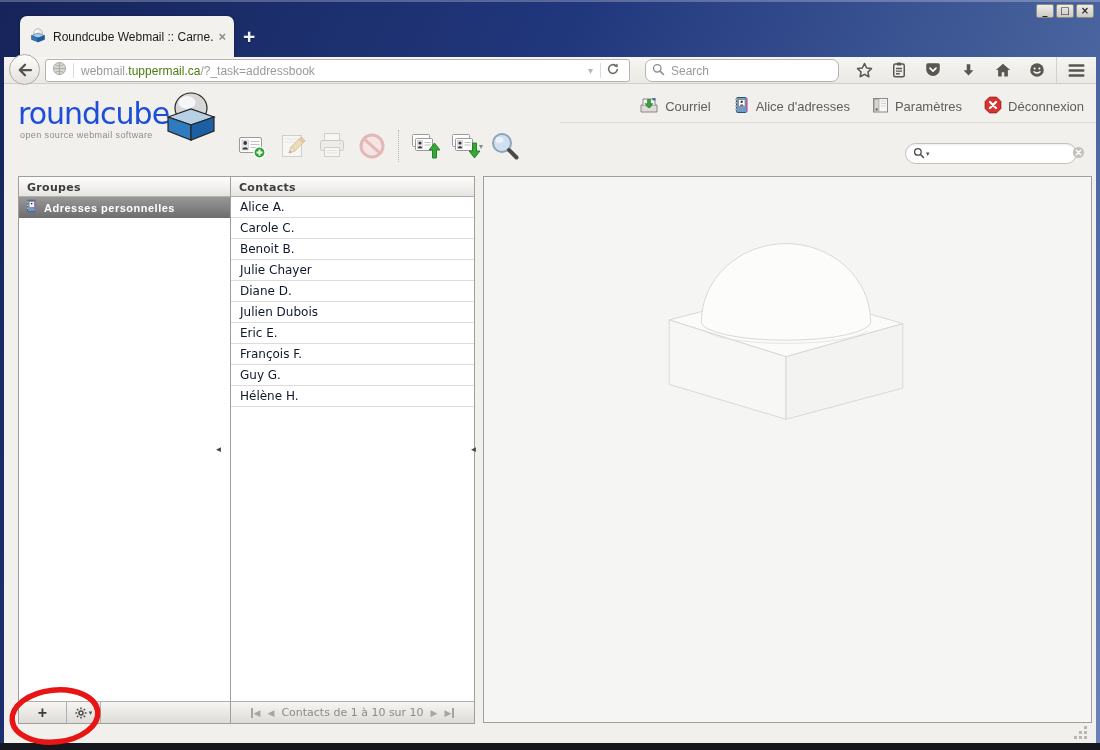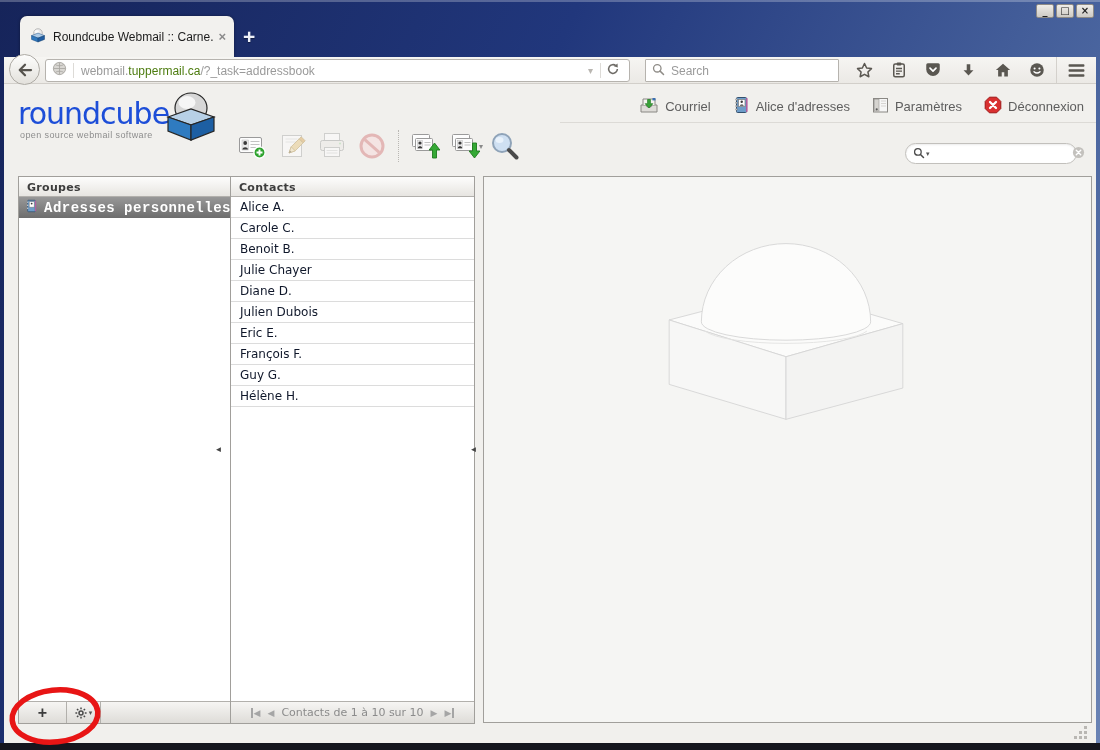--- a/index.html
+++ b/index.html
@@ -36,21 +36,21 @@
     background:linear-gradient(#fdfdfc,#e3e1dc); border:1px solid #aeaba5;
     display:flex; align-items:center; justify-content:center; z-index:3; }
   .urlbar { left:41px; top:2px; width:585px; height:23px; background:#fff;
     border:1px solid #b6b3ae; border-radius:3px; display:flex; align-items:center;
     padding:0 4px 0 6px; }
   .url-text { flex:1; font-size:12px; color:#9a9a9a; white-space:nowrap; overflow:hidden; margin-left:7px; }
   .url-domain { color:#4d7c0f; }
   .url-drop { color:#b9b6b1; font-size:10px; padding:0 7px; }
   .url-sep { width:1px; height:15px; background:#dddbd7; }
   .searchbar { left:641px; top:2px; width:194px; height:23px; background:#fff;
-    border:1px solid #b6b3ae; border-radius:1px; display:flex; align-items:center; padding:0 6px; }
+    border:1px solid #b6b3ae; border-radius:7px; display:flex; align-items:center; padding:0 6px; }
   .searchbar input { border:none; outline:none; flex:1; font-size:12px; margin-left:6px;
     font-family:"Liberation Sans",sans-serif; color:#444; background:transparent; }
   .searchbar input::placeholder { color:#9a9a9a; }
   .ff-icons { left:843px; top:0; width:249px; height:26px; display:flex; align-items:center; }
   .ff-ic { width:35px; height:26px; display:flex; align-items:center; justify-content:center; }
   .ff-menu { border-left:1px solid #d4d1cc; margin-left:2px; width:40px; }
 
   
   .page { left:4px; top:84px; width:1092px; height:659px; background:#f1f0ed; }
   .banner-line { left:556px; top:38px; width:536px; height:1px; background:#dcdad6; }
@@ -80,22 +80,22 @@
   .panel { position:absolute; background:#fff; border:1px solid #a19f9b; }
   .panel-header { height:20px; background:linear-gradient(#fdfdfc,#e7e5e1);
     border-bottom:1px solid #b2b0ac; font-size:11px; font-weight:bold; color:#3d3d3d;
     padding:4px 8px 0; letter-spacing:.3px; font-family:"DejaVu Sans",sans-serif; }
   .panel-footer { position:absolute; left:0; bottom:0; right:0; height:22px;
     background:linear-gradient(#f6f5f3,#dedcd8); border-top:1px solid #b2b0ac; display:flex; }
 
   #groups-panel { left:14px; top:92px; width:228px; height:548px; }
   .group-row { height:21px; background:linear-gradient(#989898,#6d6d6d);
     display:flex; align-items:center; gap:6px; padding:0 6px; }
-  .group-label { color:#fff; font-size:14px; font-weight:bold; letter-spacing:.5px;
-    font-family:Liberation Mono, monospace; }
+  .group-label { color:#fff; font-size:11px; font-weight:bold; letter-spacing:.5px;
+    font-family:Liberation Sans, sans-serif; }
   .foot-btn { height:100%; border-right:1px solid #b2b0ac; display:flex; align-items:center;
     justify-content:center; color:#3c3c3c; }
   .add-btn { width:48px; font-size:16px; font-weight:bold; }
   .gear-btn { width:34px; gap:2px; }
   .gear-caret { font-size:7px; color:#555; }
 
   #contacts-panel { left:226px; top:92px; width:245px; height:548px; }
   .contact-row { height:21px; border-bottom:1px solid #dcdcdc; display:flex; align-items:center; }
   .contact-name { font-size:12px; color:#0f172a; padding-left:9px;
     font-family:"DejaVu Sans",sans-serif; }

